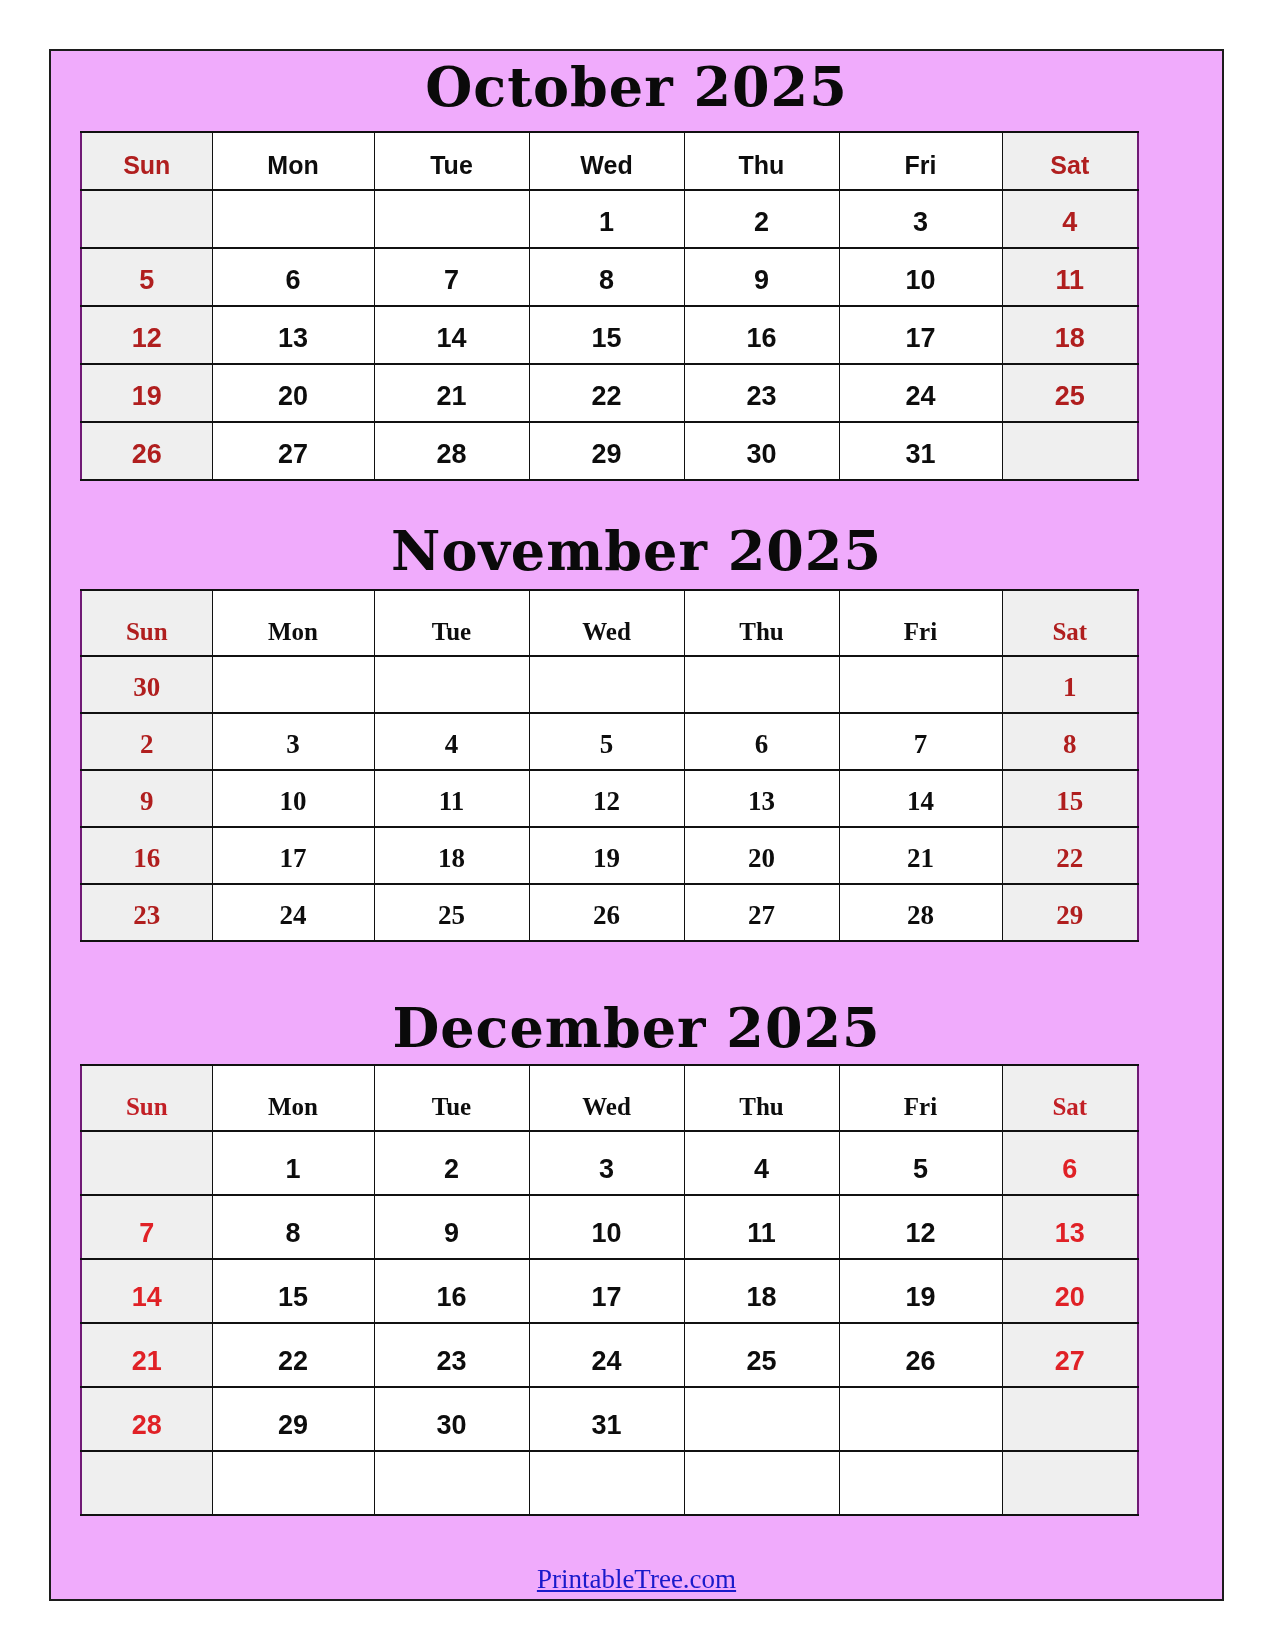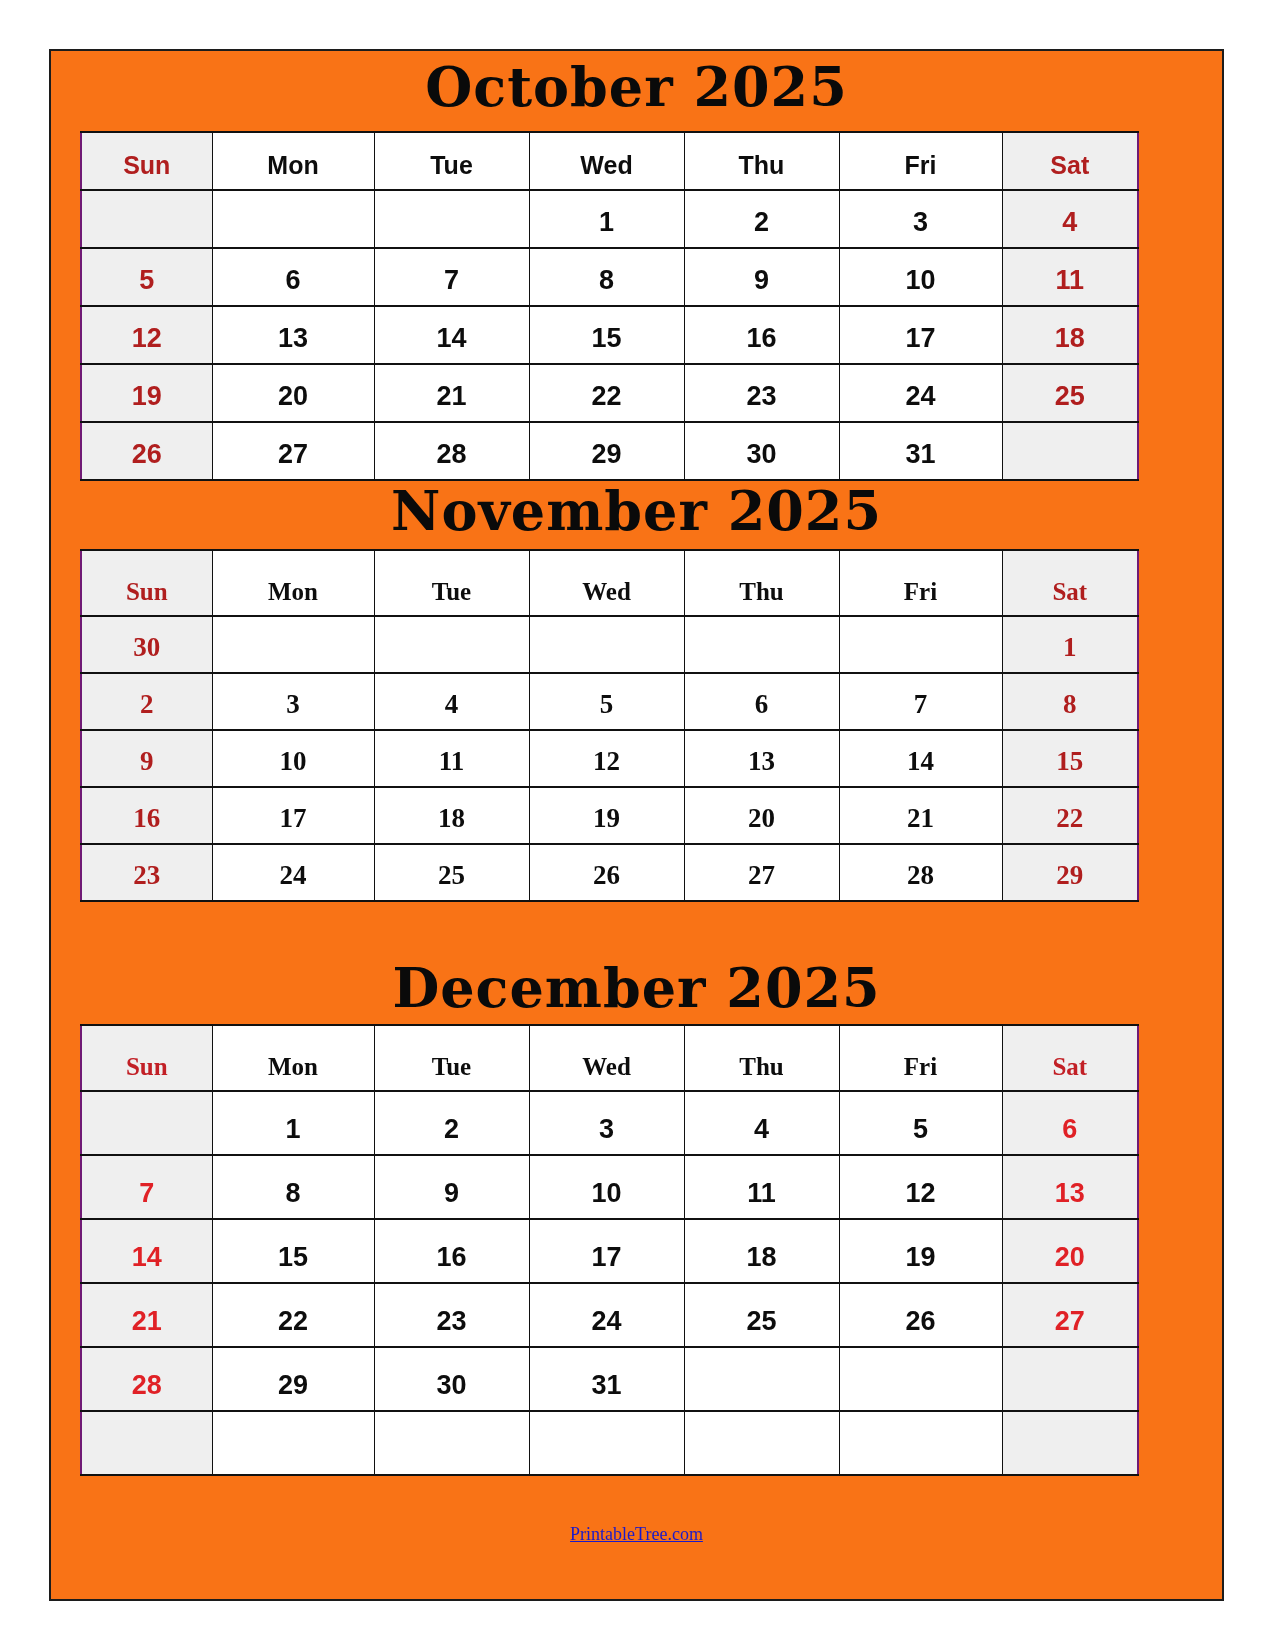--- a/index.html
+++ b/index.html
@@ -14,34 +14,34 @@
     font-family: "Liberation Sans", sans-serif;
   }
   .page-frame {
     position: absolute;
     left: 49px;
     top: 49px;
     width: 1175px;
     height: 1552px;
     border: 2px solid #1c1c1c;
     box-sizing: border-box;
-    background: #f97316;
+    background: #f0abfc;
   }
   .month-title {
     margin: 0;
     text-align: center;
     font-family: "DejaVu Serif", serif;
     font-weight: bold;
     color: #0a0a0a;
     font-size: 54px;
     line-height: 60px;
     letter-spacing: 1px;
   }
   .title-0 { margin-top: 6px; }
-  .title-1 { }
+  .title-1 { margin-top: 40px; }
   .title-2 { margin-top: 56px; }
 
   table.cal {
     border-collapse: collapse;
     table-layout: fixed;
     margin-left: 29px;
     width: 1057px;
     border: 2px solid #701a75;
   }
   .cal-0 { margin-top: 14px; }
@@ -85,21 +85,21 @@
   .cal-1 th, .cal-1 td { font-family: "Liberation Serif", serif; }
   .cal-2 th { font-family: "Liberation Serif", serif; }
   .cal-2 td { font-family: "Liberation Sans", sans-serif; }
 
   .footer {
     text-align: center;
     margin-top: 48px;
   }
   .footer a {
     font-family: "Liberation Serif", serif;
-    font-size: 18px;
+    font-size: 27px;
     color: var(--link-blue, #1a1acb);
     text-decoration: underline;
   }
 </style>
 </head>
 <body>
 
 <div class="page-frame">
 
   <section>

